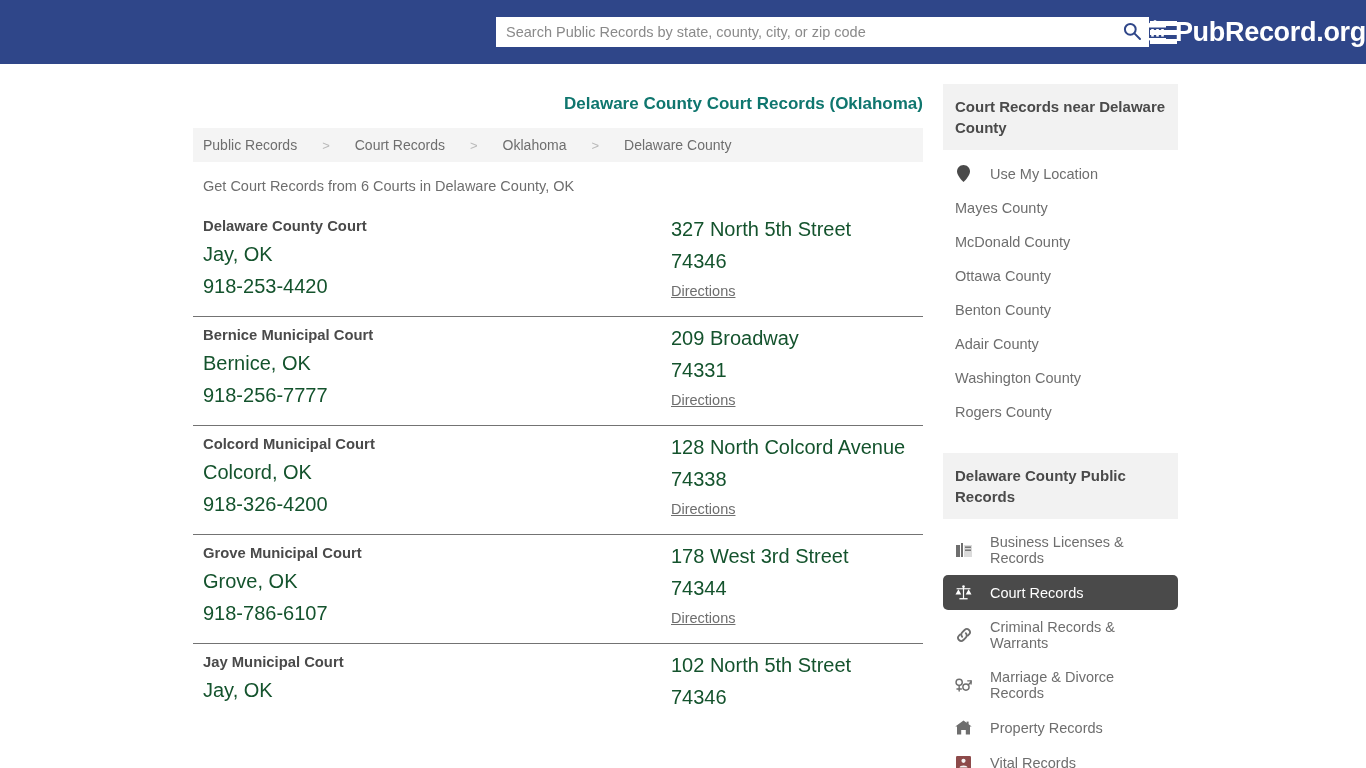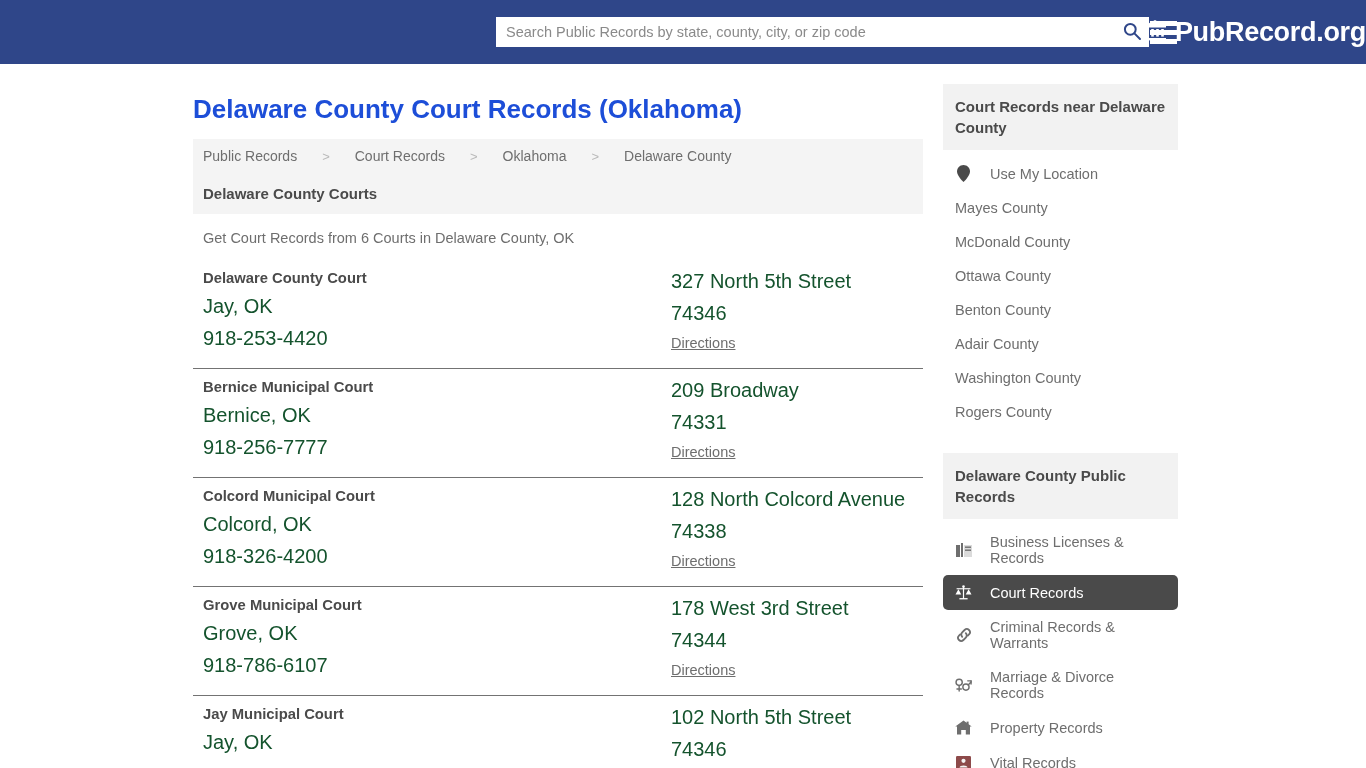--- a/index.html
+++ b/index.html
@@ -94,24 +94,25 @@
     margin: 0 auto;
     width: 980px;
     display: flex;
     gap: 20px;
     padding-top: 20px;
   }
   .main-col { width: 730px; flex: 0 0 730px; }
   .side-col { width: 235px; flex: 0 0 235px; }
 
   h1.page-title {
-    font-size: 26px;
-    color: #1d4ed8;
+    font-size: 17px;
+    color: #0f766e;
     margin: 10px 0 14px 0;
     font-weight: bold;
+    text-align: right;
   }
 
   
   .breadcrumb {
     background: #f4f4f4;
     padding: 9px 10px;
     font-size: 14px;
     color: #6e6e6e;
     display: flex;
     align-items: center;
@@ -263,21 +264,20 @@
         <a href="#">Public Records</a>
         <span class="crumb-sep">&gt;</span>
         <a href="#">Court Records</a>
         <span class="crumb-sep">&gt;</span>
         <a href="#">Oklahoma</a>
         <span class="crumb-sep">&gt;</span>
         <a href="#">Delaware County</a>
       </nav>
 
 
-      <div class="section-head">Delaware County Courts</div>
       <div class="section-sub">Get Court Records from 6 Courts in Delaware County, OK</div>
 
       <div id="courts-list">
           <div class="court-row">
             <div class="court-left">
               <div class="court-name">Delaware County Court</div>
               <div class="court-line">Jay, OK</div>
               <div class="court-line last">918-253-4420</div>
             </div>
             <div class="court-right"><div class="court-line">327 North 5th Street</div><div class="court-line">74346</div><a class="directions-link" href="#">Directions</a></div>

